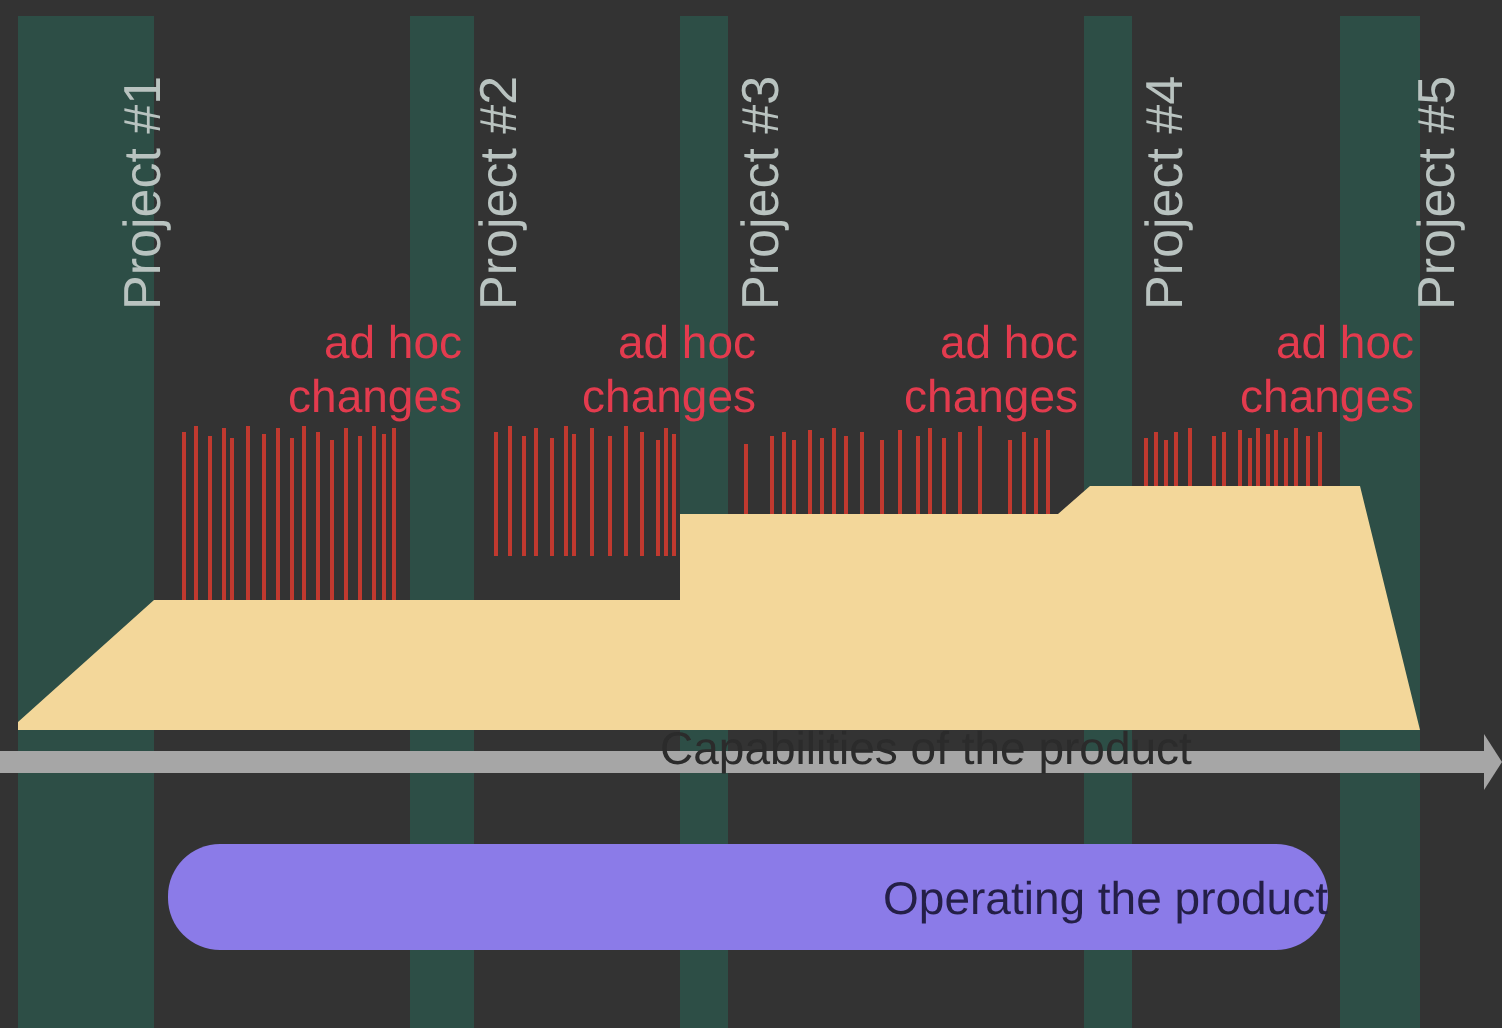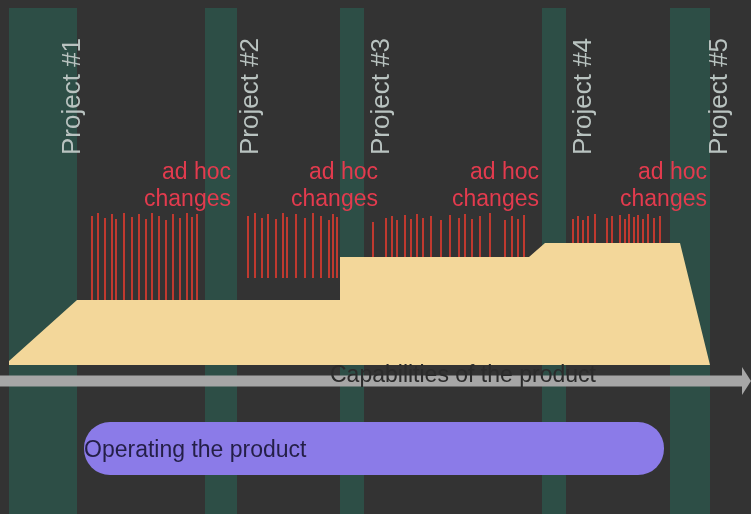--- a/index.html
+++ b/index.html
@@ -38,21 +38,21 @@
     font-size:23px;
     white-space:nowrap;
     pointer-events:none;
   }
 
   .op-label{
     position:absolute;
     color:#241f47;
     font-size:23px;
     white-space:nowrap;
-    text-align:left;
+    text-align:right;
     pointer-events:none;
   }
 </style>
 </head>
 <body>
 
 <div id="stage">
 
   <svg id="svg" viewBox="0 0 751 514">
     <rect x="0" y="0" width="751" height="514" fill="#333333"></rect>

